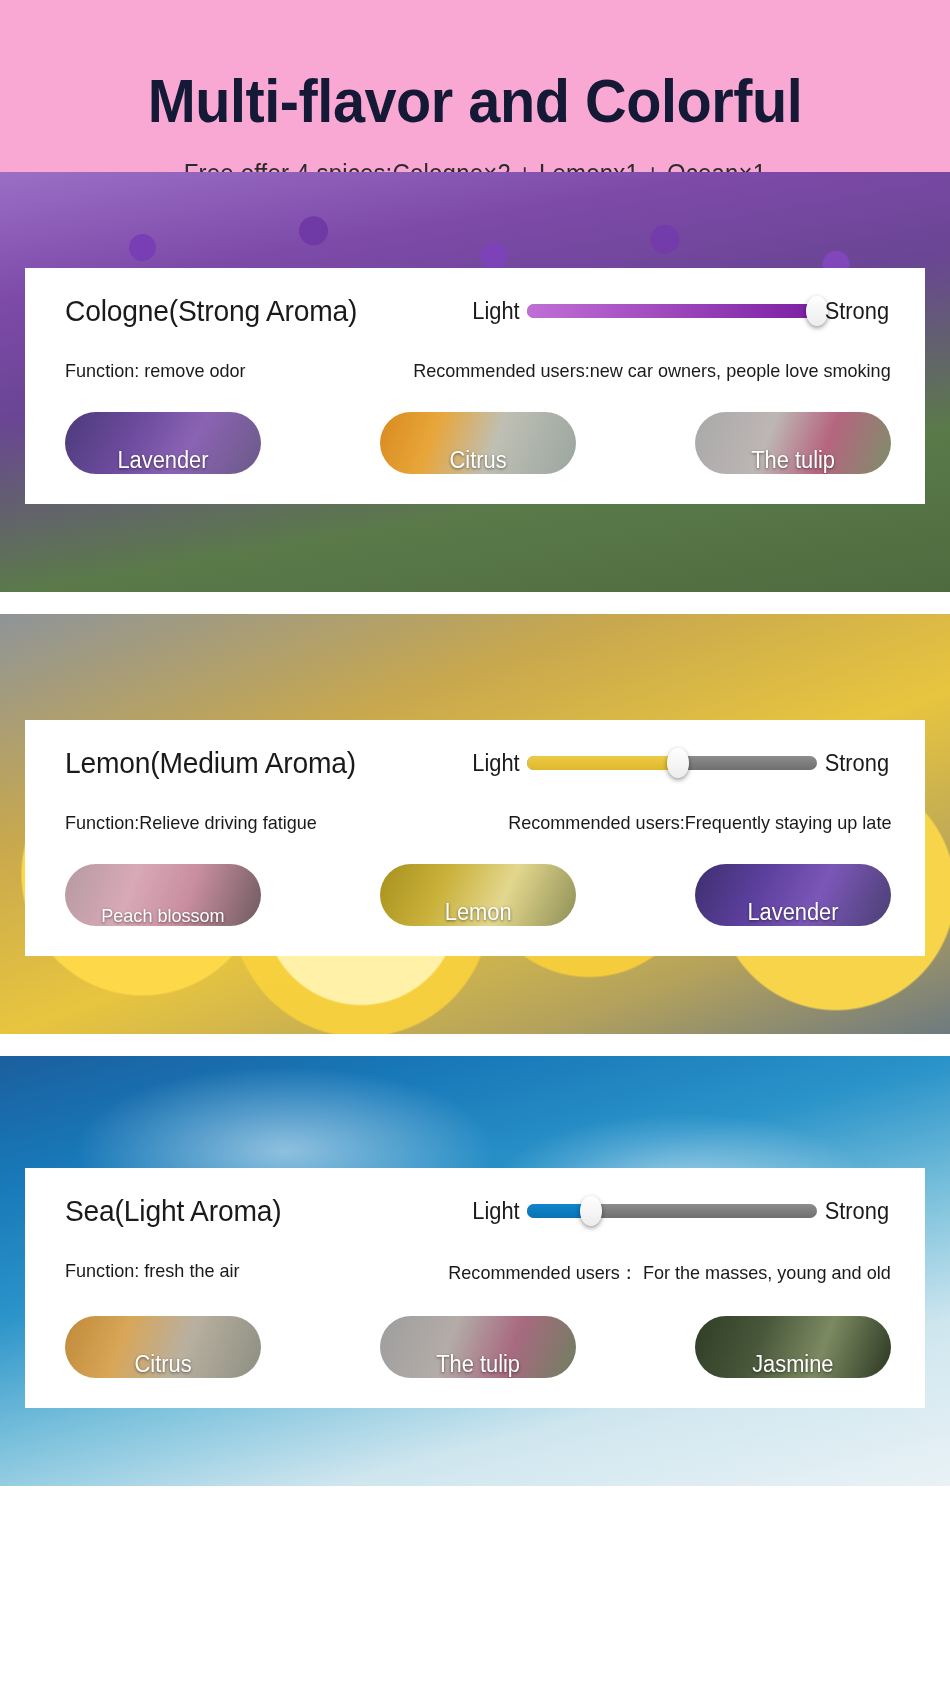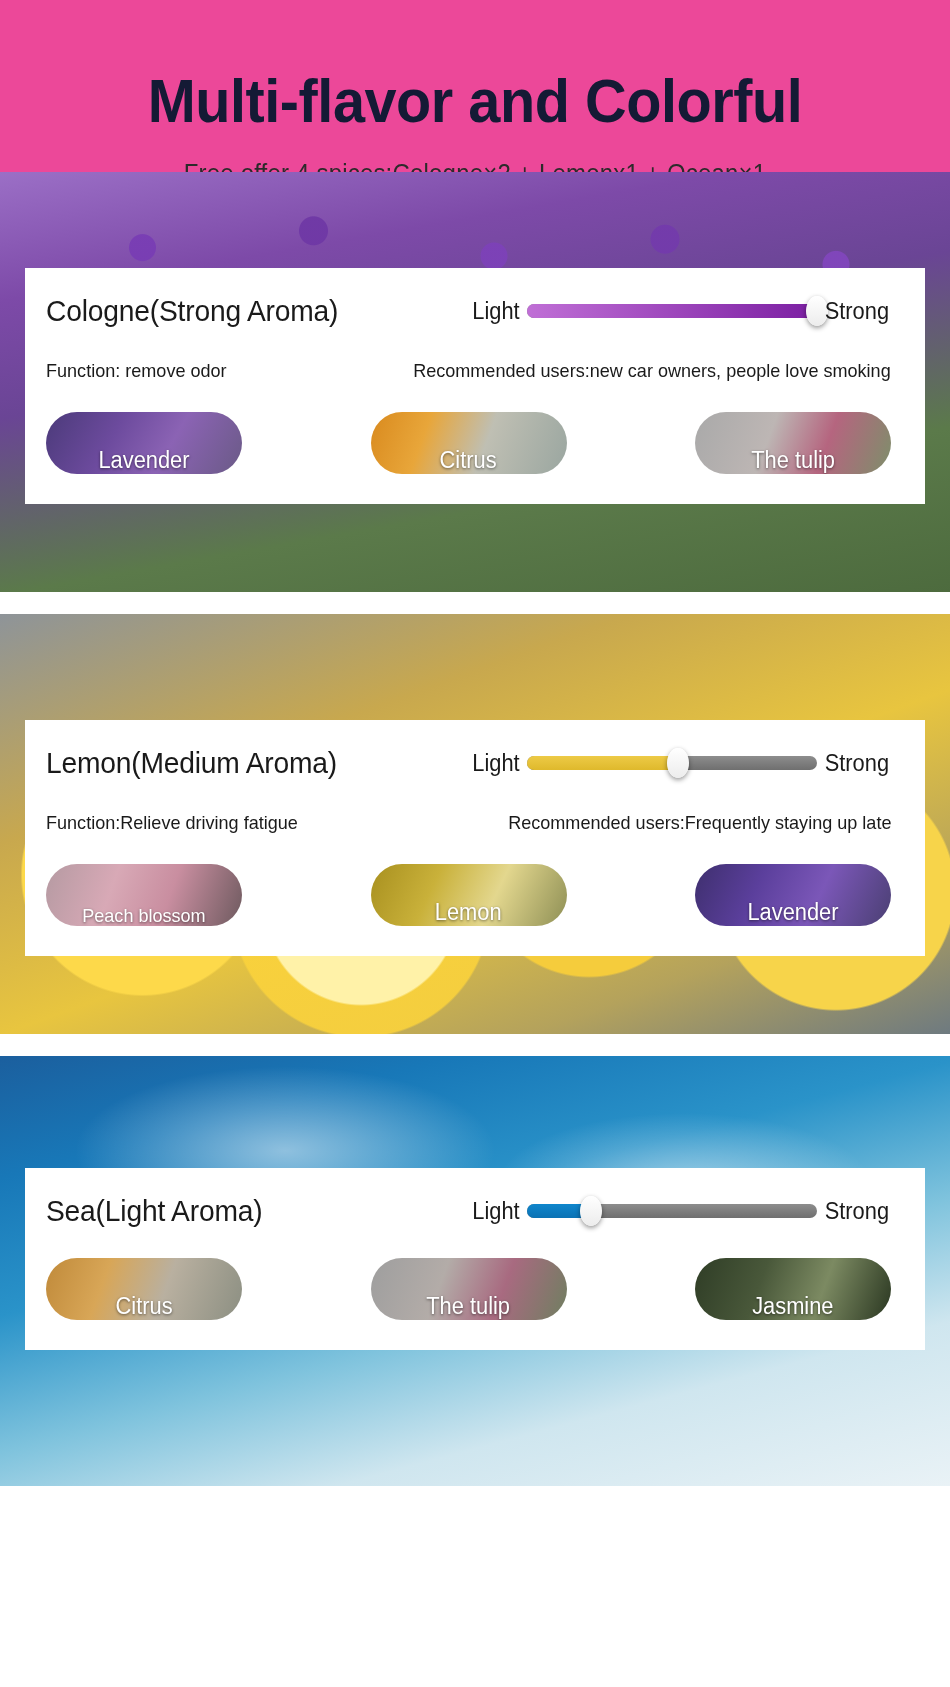--- a/index.html
+++ b/index.html
@@ -4,21 +4,21 @@
 <style>
   html,body{margin:0;padding:0;}
   body{
     width:950px;height:1687px;background:#ffffff;
     font-family:"Liberation Sans", sans-serif;
     -webkit-font-smoothing:antialiased;overflow:hidden;
   }
   .page{position:relative;width:950px;height:1687px;background:#fff;}
 
   
-  .header{padding-top:68px;text-align:center;background:#ec4899;height:172px;box-sizing:border-box;}
+  .header{padding-top:68px;text-align:center;background:#f9a8d4;height:172px;box-sizing:border-box;}
   .title{
     font-size:62px;line-height:1.05;font-weight:700;color:#141a35;
     letter-spacing:-0.5px;font-stretch:condensed;margin:0;
     transform:scaleX(0.93);transform-origin:center;
   }
   .subtitle{
     font-size:25px;color:#2b2b2b;margin:26px 0 0 0;font-weight:400;
     transform:scaleX(0.96);transform-origin:center;letter-spacing:0.2px;
   }
 
@@ -55,21 +55,21 @@
   .photo-ocean{
     background:
       radial-gradient(ellipse 300px 120px at 30% 22%, rgba(255,255,255,.5), transparent 70%),
       radial-gradient(ellipse 260px 100px at 72% 30%, rgba(255,255,255,.45), transparent 72%),
       linear-gradient(165deg,#1b5f9e 0%,#1878b8 18%,#2a93c9 38%,#7fc3dd 58%,#cfe6ef 76%,#e9f2f6 100%);
   }
 
   .card{
     position:relative;background:#fff;margin:0 auto;
     width:900px;box-sizing:border-box;
-    padding:26px 34px 30px 21px;
+    padding:26px 34px 30px 40px;
   }
 
   .slider-row{display:flex;align-items:center;}
   .flavor-name{
     font-size:30px;color:#1a1a1a;white-space:nowrap;font-weight:400;
     transform:scaleX(0.94);transform-origin:left center;letter-spacing:-0.2px;
   }
   .slider-wrap{display:flex;align-items:center;margin-left:auto;}
   .slider-label{font-size:23px;color:#1a1a1a;white-space:nowrap;transform:scaleX(0.95);}
   .track{
@@ -202,20 +202,24 @@
         <div class="flavor-name">Sea(Light Aroma)</div>
         <div class="slider-wrap">
           <span class="slider-label">Light</span>
           <div class="track">
             <div class="fill" style="width:22%;background:linear-gradient(180deg,#0f86cc,#0b72b4);"></div>
             <div class="thumb" style="left:22%;"></div>
           </div>
           <span class="slider-label">Strong</span>
         </div>
       </div>
+      <div class="meta-row">
+        <span class="meta-fn">Function: fresh the air</span>
+        <span class="meta-rec">Recommended users： For the masses, young and old</span>
+      </div>
       <div class="pills">
         <div class="pill p-citrus2">
             <span>Citrus</span>
           </div>
         <div class="pill p-tulip2">
             <span>The tulip</span>
           </div>
         <div class="pill p-jasmine">
             <span>Jasmine</span>
           </div>

